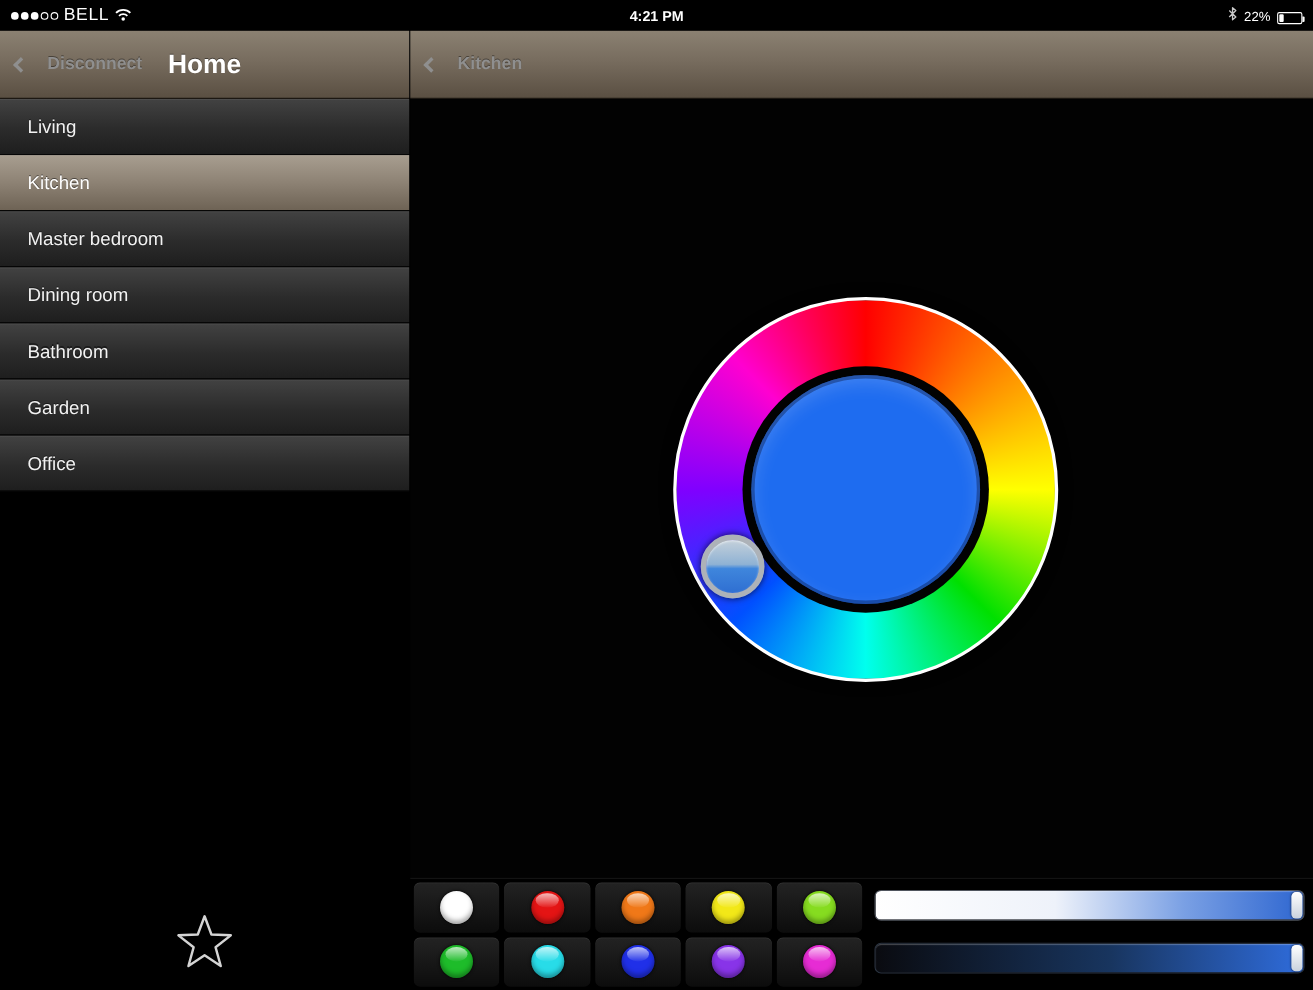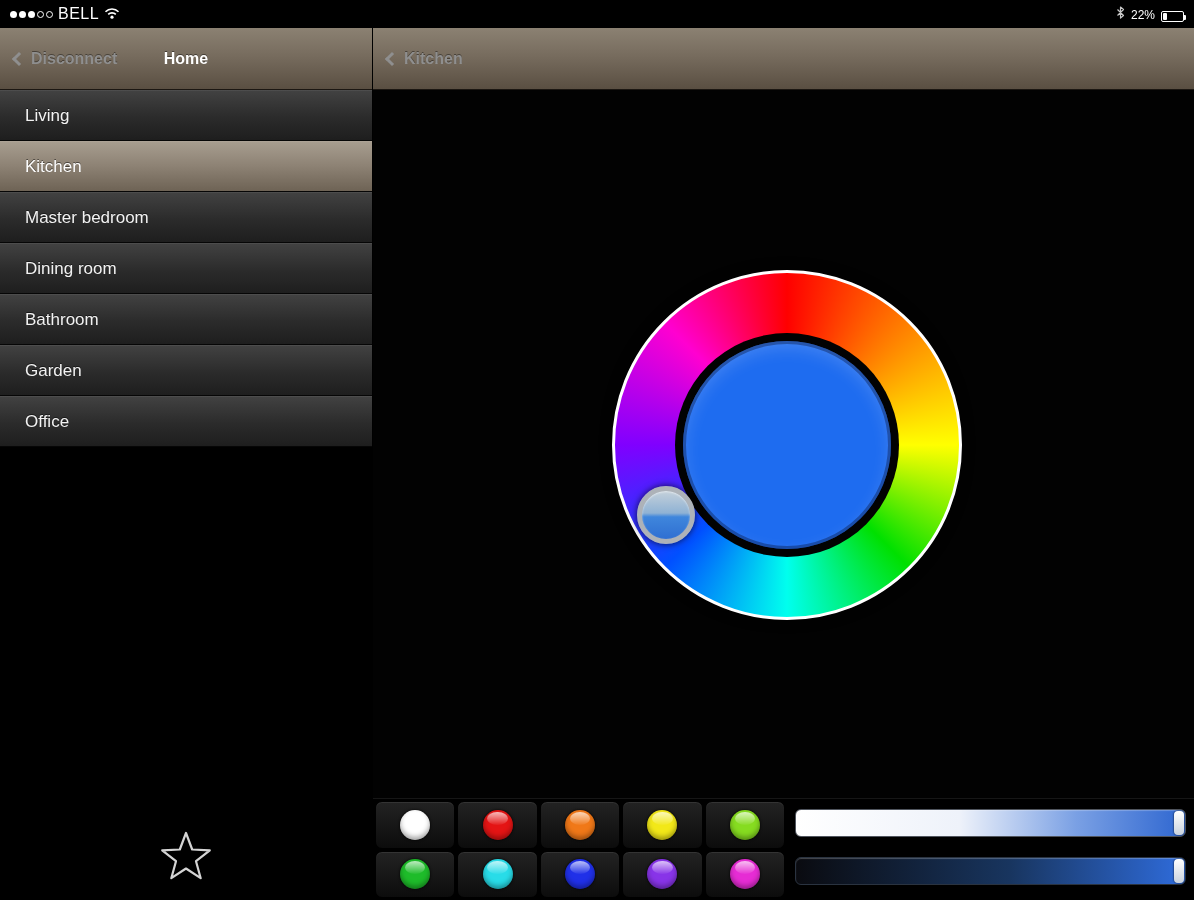--- a/index.html
+++ b/index.html
@@ -25,22 +25,22 @@
   
   .body { position:absolute; top:28px; left:0; right:0; bottom:0; display:flex; }
   .sidebar { position:relative; width:373px; height:100%; background:#000; border-right:1px solid #000; flex:none; }
   .detail { position:relative; flex:1; height:100%; background:#020202; }
 
   
   .navbar { position:relative; height:62px;
     background:linear-gradient(180deg,#8b8172 0%,#776c5e 45%,#5a4f42 100%);
     border-bottom:1px solid #1c1712; display:flex; align-items:center; }
   .nav-title { position:absolute; left:0; right:0; text-align:center; color:#fff; font-weight:bold;
-    font-size:16px; text-shadow:0 -1px 0 rgba(0,0,0,.45); pointer-events:none; }
-  .back-btn { position:relative; z-index:2; display:flex; align-items:center; gap:7px; margin-left:14px;
+    font-size:24px; text-shadow:0 -1px 0 rgba(0,0,0,.45); pointer-events:none; }
+  .back-btn { position:relative; z-index:2; display:flex; align-items:center; gap:19px; margin-left:14px;
     color:#8f8f8f; font-size:16px; font-weight:bold; text-shadow:0 -1px 0 rgba(0,0,0,.4); cursor:pointer; }
   .chev { width:10px; height:10px; border-left:3px solid #8f8f8f; border-bottom:3px solid #8f8f8f;
     transform:rotate(45deg); margin-top:1px; }
 
   
   .rooms { list-style:none; }
   .rooms li { height:51px; line-height:51px; padding-left:25px; color:#f2f2f2; font-size:17px;
     background:linear-gradient(180deg,#424242 0%,#2b2b2b 55%,#1e1e1e 100%);
     border-bottom:1px solid #060606; box-shadow:inset 0 1px 0 rgba(255,255,255,.06);
     cursor:pointer; text-shadow:0 -1px 0 rgba(0,0,0,.5); }
@@ -101,20 +101,21 @@
       </span>
       <span class="carrier">BELL</span>
       <span>
         <svg width="16" height="12" viewBox="0 0 16 12">
           <path d="M1.5 4.8 A 9 9 0 0 1 14.5 4.8" fill="none" stroke="#fff" stroke-width="1.6"></path>
           <path d="M4.2 7.4 A 5.4 5.4 0 0 1 11.8 7.4" fill="none" stroke="#fff" stroke-width="1.6"></path>
           <circle cx="8" cy="10.2" r="1.6" fill="#fff"></circle>
         </svg>
       </span>
     </div>
+    <div class="sb-center">4:21 PM</div>
     <div class="sb-right">
       <span>
         <svg width="9" height="13" viewBox="0 0 9 13">
           <path d="M1.5 3.5 L7.5 9.5 L4.5 12 L4.5 1 L7.5 3.5 L1.5 9.5" fill="none" stroke="#c8c8c8" stroke-width="1.2" stroke-linejoin="round"></path>
         </svg>
       </span>
       <span>22%</span>
       <span class="battery-shell">
         <span class="battery-fill" style="width: 22%;"></span>
         <span class="battery-tip"></span>

